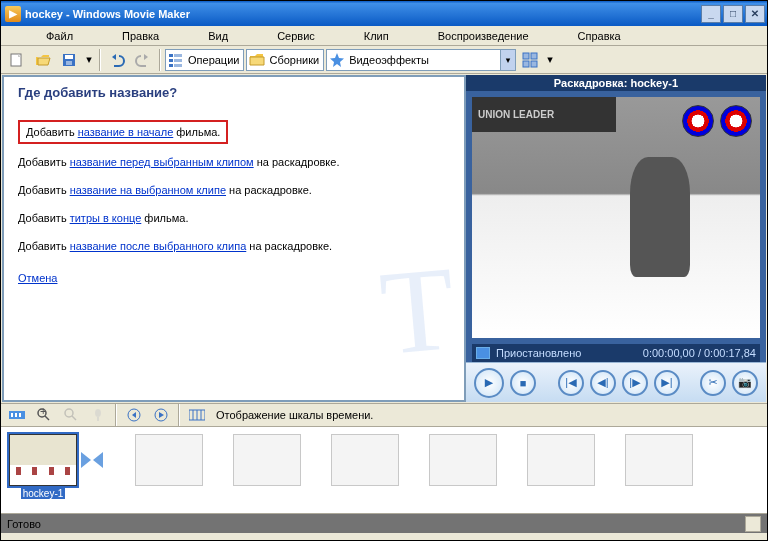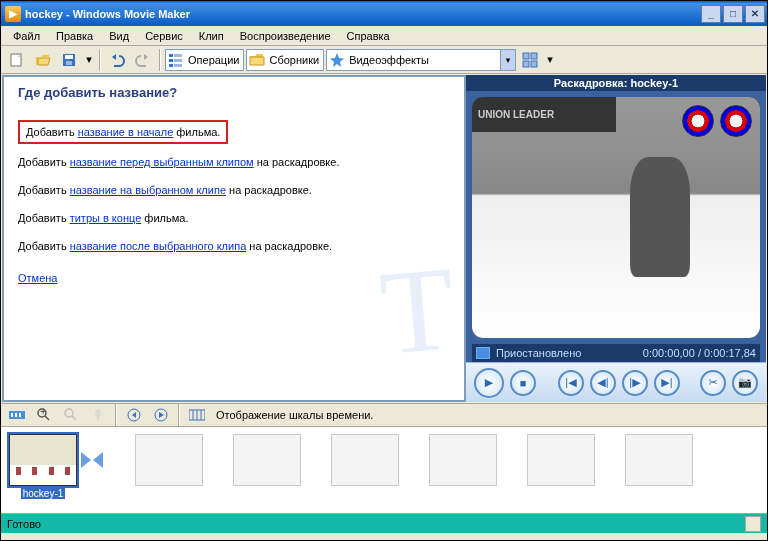--- a/index.html
+++ b/index.html
@@ -2,36 +2,36 @@
 <html><head>
 <meta charset="utf-8">
 <style>
   * { box-sizing: border-box; margin: 0; padding: 0; font-family: Tahoma, sans-serif; font-size: 11px; }
   body { background: #ece9d8; width: 768px; height: 541px; overflow: hidden; border: 1px solid #000; }
   .titlebar { background: linear-gradient(#0a5ac4,#3f8fe8 10%,#0a5ac4); height: 25px; display: flex; align-items: center; padding: 0 2px 0 4px; color: #fff; font-weight: bold; }
   .titlebar .ticon { width:16px;height:16px;background:linear-gradient(#f7c95a,#e28b1a);border-radius:2px;margin-right:4px;display:flex;align-items:center;justify-content:center;color:#fff;font-size:10px; }
   .titlebar .spacer { flex:1; }
   .winbtn { width:20px;height:18px;background:#c9d8ef;border:1px solid #5a7da8;margin-left:2px;display:flex;align-items:center;justify-content:center;color:#2a3f5f;font-size:10px;font-weight:bold;cursor:pointer; }
   .menubar { background:#ece9d8;height:20px;display:flex;align-items:center;padding:0 4px;border-bottom:1px solid #aca899; }
-  .menubar span { padding:2px 8px;cursor:pointer; }
+  .menubar span { padding:2px 8px;cursor:pointer;margin-left:33px; }
   .toolbar { background:#ece9d8;height:28px;display:flex;align-items:center;padding:2px 4px;border-bottom:1px solid #aca899;gap:2px; }
   .tbtn { width:24px;height:24px;display:flex;align-items:center;justify-content:center;cursor:pointer;border:1px solid transparent; }
   .sep { width:2px;height:22px;border-left:1px solid #aca899;border-right:1px solid #fff;margin:0 2px; }
   .combobtn { height:22px;border:1px solid #7f9db9;background:#fff;display:flex;align-items:center;padding:0 0 0 2px;cursor:pointer; }
   .combobtn .dd { width:15px;height:20px;background:#c1d2ee;border-left:1px solid #7f9db9;display:flex;align-items:center;justify-content:center;font-size:9px; }
   .main { display:flex;height:329px; }
   .leftpane { flex:1;background:#fff;border:2px solid #7f9db9;margin:1px 0 1px 1px;padding:8px 14px;position:relative;overflow:hidden; }
   .leftpane h2 { color:#2a3f7f;font-weight:bold;font-size:13px;margin-bottom:20px; }
   .redbox { border:2px solid #d42020;border-radius:0;padding:4px 6px;margin-bottom:12px;display:inline-block; }
   .optline { margin-bottom:16px; }
   .link { color:#0033cc;text-decoration:underline;cursor:pointer; }
   .bgT { position:absolute;right:10px;bottom:20px;font-size:120px;color:rgba(100,150,220,.15);font-family:serif;transform:rotate(-5deg);pointer-events:none; }
   .rightpane { width:300px;background:#39629e;margin:1px 1px 1px 0;display:flex;flex-direction:column; }
   .rphdr { background:#1a3a6a;color:#fff;font-weight:bold;text-align:center;padding:2px;font-size:11px; }
-  .preview { flex:1;background:#000;margin:6px;position:relative;overflow:hidden;display:flex;align-items:flex-end;justify-content:center;border-radius:11px; }
+  .preview { flex:1;background:#000;margin:6px;position:relative;overflow:hidden;display:flex;align-items:flex-end;justify-content:center; }
   .goalie { width:100%;height:100%;background:linear-gradient(#999 0%,#888 40%,#eee 41%,#fff 100%);position:relative; }
   .goalie::after{content:"";position:absolute;left:55%;top:25%;width:60px;height:120px;background:#555;border-radius:30% 30% 10% 10%;}
   .pepsi { position:absolute;top:8px;right:8px;display:flex;gap:6px; }
   .plogo { width:32px;height:32px;background:radial-gradient(#fff 30%,#d00 31% 50%,#00d 51%);border-radius:50%;border:1px solid #333; }
   .banner { position:absolute;top:0;left:0;width:50%;height:35px;background:#333;color:#ccc;font-size:10px;font-weight:bold;display:flex;align-items:center;padding-left:6px; }
   .statusline { background:#1a3a6a;color:#c4dcff;height:18px;display:flex;align-items:center;padding:0 4px;margin:0 6px;font-size:10px; }
   .statusline .sicon { width:14px;height:12px;background:#4a90e2;margin-right:6px;border:1px solid #6aaee8; }
   .statusline .times { margin-left:auto; }
   .controls { background:linear-gradient(#eaf2fb,#c6dcf2);height:40px;display:flex;align-items:center;padding:0 8px;gap:6px;border-top:1px solid #9ab7d6; }
   .playbtn { width:26px;height:26px;border-radius:50%;background:radial-gradient(#fff,#cde3f7);border:2px solid #5a8bc4;display:flex;align-items:center;justify-content:center;color:#2a6ab4;cursor:pointer;font-size:11px; }
@@ -41,21 +41,21 @@
   .clip { display:flex;flex-direction:column;align-items:center; }
   .thumb { width:68px;height:52px;border:1px solid #333;background:linear-gradient(#e8e4d0 60%,#fff 60%);position:relative;cursor:pointer; }
   .thumb.sel { outline:2px solid #316ac5; }
   .thumb .dots{position:absolute;bottom:4px;left:0;right:0;height:14px;display:flex;justify-content:space-around;}
   .thumb .dots i{width:5px;height:8px;background:#a44;}
   .cliplabel { font-size:10px;margin-top:2px;max-width:68px;overflow:hidden;white-space:nowrap; }
   .cliplabel.sel { background:#316ac5;color:#fff;padding:0 2px; }
   .trans { width:26px;height:52px;display:flex;align-items:center;justify-content:center; }
   .trans svg { width:22px;height:20px; }
   .emptyslot { width:68px;height:52px;border:1px solid #c8c8c8;background:#f4f4f4;cursor:pointer; }
-  .statusbar { background:#14b8a6;height:20px;border-top:1px solid #aca899;padding:2px 6px;font-size:11px;display:flex;align-items:center; }
+  .statusbar { background:#737373;height:20px;border-top:1px solid #aca899;padding:2px 6px;font-size:11px;display:flex;align-items:center; }
   .scrollcorner { width:16px;height:16px;background:#ece9d8;border:1px solid #aca899;margin-left:auto; }
   svg { display:block; }
 </style>
 </head>
 <body>
 
 <div class="titlebar">
   <div class="ticon">▶</div>
   <span>hockey - Windows Movie Maker</span>
   <div class="spacer"></div>

